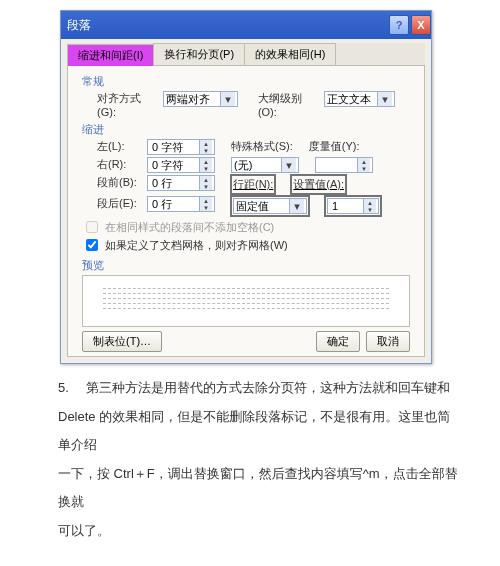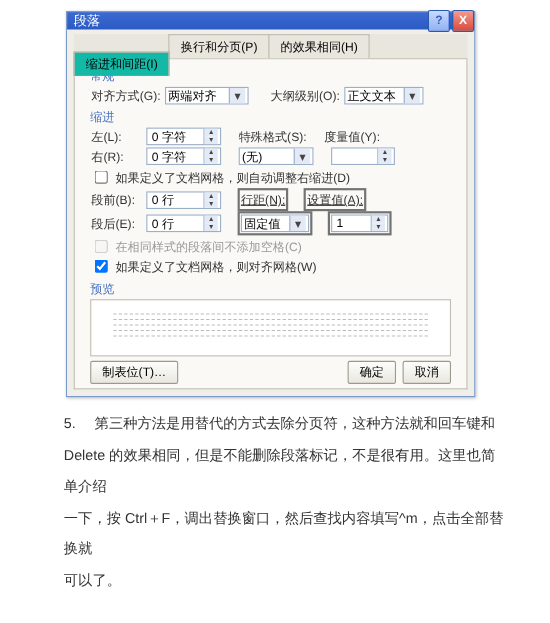--- a/index.html
+++ b/index.html
@@ -2,33 +2,33 @@
 <html><head>
 <meta charset="utf-8">
 <style>
   body { margin: 0; font-family: "Microsoft YaHei", SimSun, sans-serif; font-size: 11px; background: #fff; }
   .page { width: 500px; min-height: 566px; padding: 10px 0 0 0; box-sizing: border-box; }
   .para-text { font-size: 13px; color: #333; line-height: 2.2; padding: 0 40px 0 58px; margin: 10px 0; }
   .para-num { display: inline-block; width: 28px; }
 
   
   .xp-dialog { width: 370px; margin-left: 60px; border: 1px solid #7a9ac9; box-shadow: 1px 1px 3px rgba(0,0,0,.3); background: #efeee9; }
-  .titlebar { height: 16px; background: linear-gradient(#3b6ad0, #2a5ac4); display: flex; align-items: center; color: #fff; font-size: 12px; padding-left: 6px; }
+  .titlebar { height: 28px; background: linear-gradient(#3b6ad0, #2a5ac4); display: flex; align-items: center; color: #fff; font-size: 12px; padding-left: 6px; }
   .titlebar .spacer { flex: 1; }
   .titleicon { width: 18px; height: 18px; border: 1px solid #285ab4; margin-left: 2px; border-radius: 2px; display: flex; align-items: center; justify-content: center; font-size: 11px; font-weight: bold; }
   .help-btn { background: linear-gradient(#c9dafd, #8fb1f2); color: #3a5fbf; }
   .close-btn { background: linear-gradient(#f49b8f, #d84a3b); color: #fff; }
   .body { background: #efeee9; padding: 4px 6px 6px 6px; }
 
   .tabstrip { display: flex; background: #e8e6dd; border-bottom: 1px solid #bfbcb1; }
   .tab { padding: 3px 10px; font-size: 11px; border: 1px solid #bfbcb1; border-bottom: none; margin-right: -1px; background: #e8e6dd; cursor: pointer; }
-  .tab.active { background: #14b8a6; position: relative; top: 16px; }
+  .tab.active { background: #d946ef; position: relative; top: 1px; }
 
   .group-title { color: #476fbf; font-size: 11px; margin: 4px 0 2px 0; }
-  .row { display: flex; align-items: center; gap: 4px; margin: 2px 1px; }
+  .row { display: flex; gap: 4px; margin: 2px 15px; }
   .lbl { font-size: 11px; color: #333; }
   .combo, .spin, .textin { border: 1px solid #9aafc8; background: #fff; height: 16px; font-size: 11px; box-sizing: border-box; padding: 0 2px; }
   .combo { display: inline-flex; align-items: center; justify-content: space-between; }
   .combo-arrow { width: 14px; text-align: center; color: #444; background: #e4eaf5; border-left: 1px solid #9aafc8; height: 100%; display:flex; align-items:center; justify-content:center;}
   .spin { display: inline-flex; align-items: center; }
   .spin .spinbtns { width: 12px; display: flex; flex-direction: column; border-left: 1px solid #9aafc8; }
   .spin .spinbtns div { height: 7px; background: #e4eaf5; text-align: center; font-size: 7px; line-height: 7px; color: #444; }
   .chk { display: inline-flex; align-items: center; gap: 4px; font-size: 11px; color: #333; }
   .chk input { width: 12px; height: 12px; }
   .redbox { border: 2px solid #737373; padding: 1px; margin: -1px; text-decoration: underline; }
@@ -110,24 +110,20 @@
           </div>
           <span style="width:8px"></span>
           <div class="spin" style="width:58px">
             <span style="flex:1;padding-left:2px"></span>
             <div class="spinbtns">
                 <div>▴</div>
                 <div>▾</div>
               </div>
           </div>
         </div>
-        <label class="chk">
-          <input type="checkbox" style="">
-            <span>如果定义了文档网格，则自动调整右缩进(D)</span>
-        </label>
 
         <div class="row">
           <span class="lbl" style="width:46px">段前(B):</span>
           <div class="spin" style="width:68px">
             <span style="flex:1;padding-left:2px">0 行</span>
             <div class="spinbtns">
                 <div>▴</div>
                 <div>▾</div>
               </div>
           </div>
@@ -144,21 +140,21 @@
           <span class="lbl" style="width:46px">段后(E):</span>
           <div class="spin" style="width:68px">
             <span style="flex:1;padding-left:2px">0 行</span>
             <div class="spinbtns">
                 <div>▴</div>
                 <div>▾</div>
               </div>
           </div>
           <span style="width:8px"></span>
           <span class="redbox">
-            <div class="combo" style="width:62px">
+            <div class="combo" style="width:74px">
               <span>固定值</span>
                 <span class="combo-arrow">▾</span>
             </div>
           </span>
           <span style="width:8px"></span>
           <span class="redbox">
             <div class="spin" style="width:52px">
               <span style="flex:1;padding-left:2px">1</span>
               <div class="spinbtns">
                   <div>▴</div>

